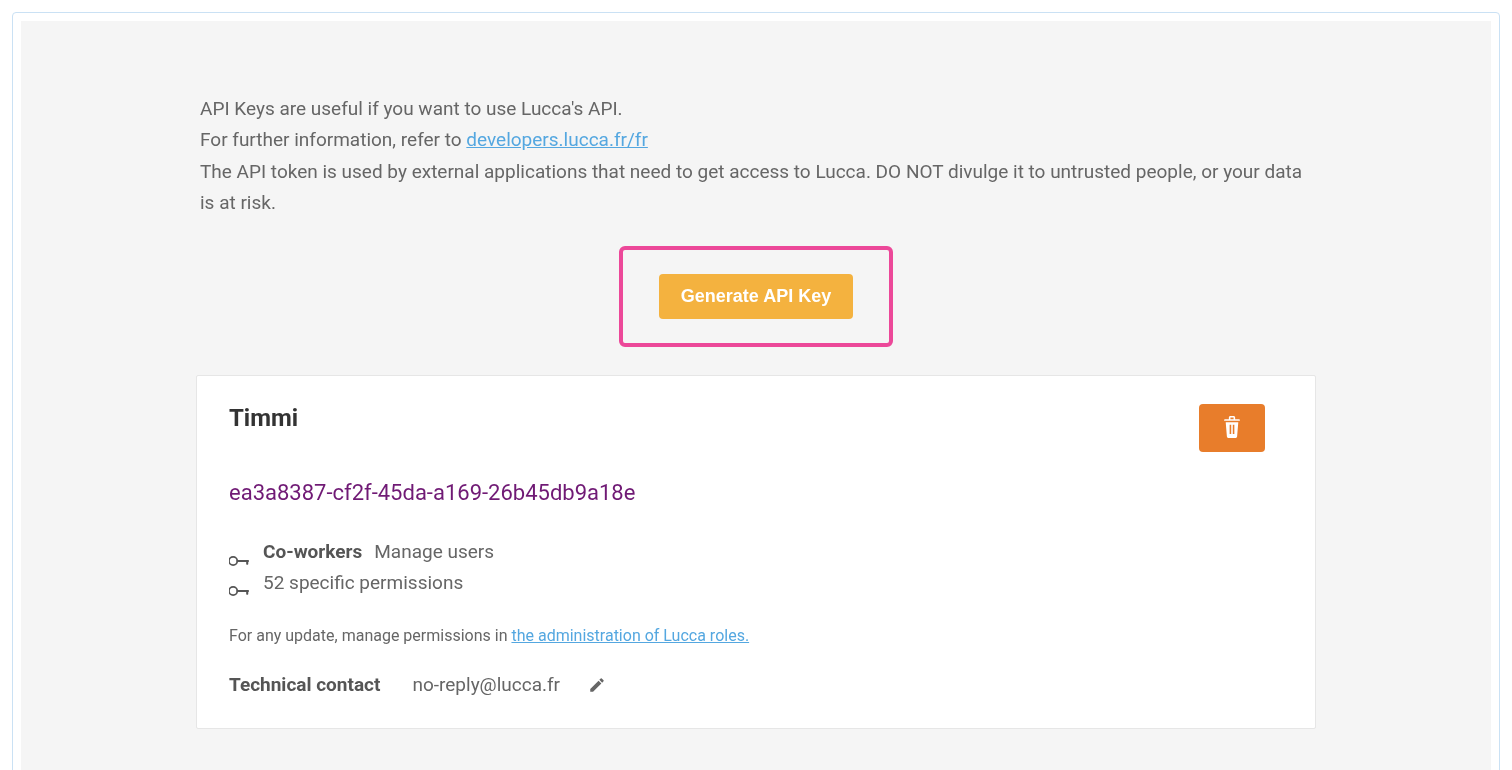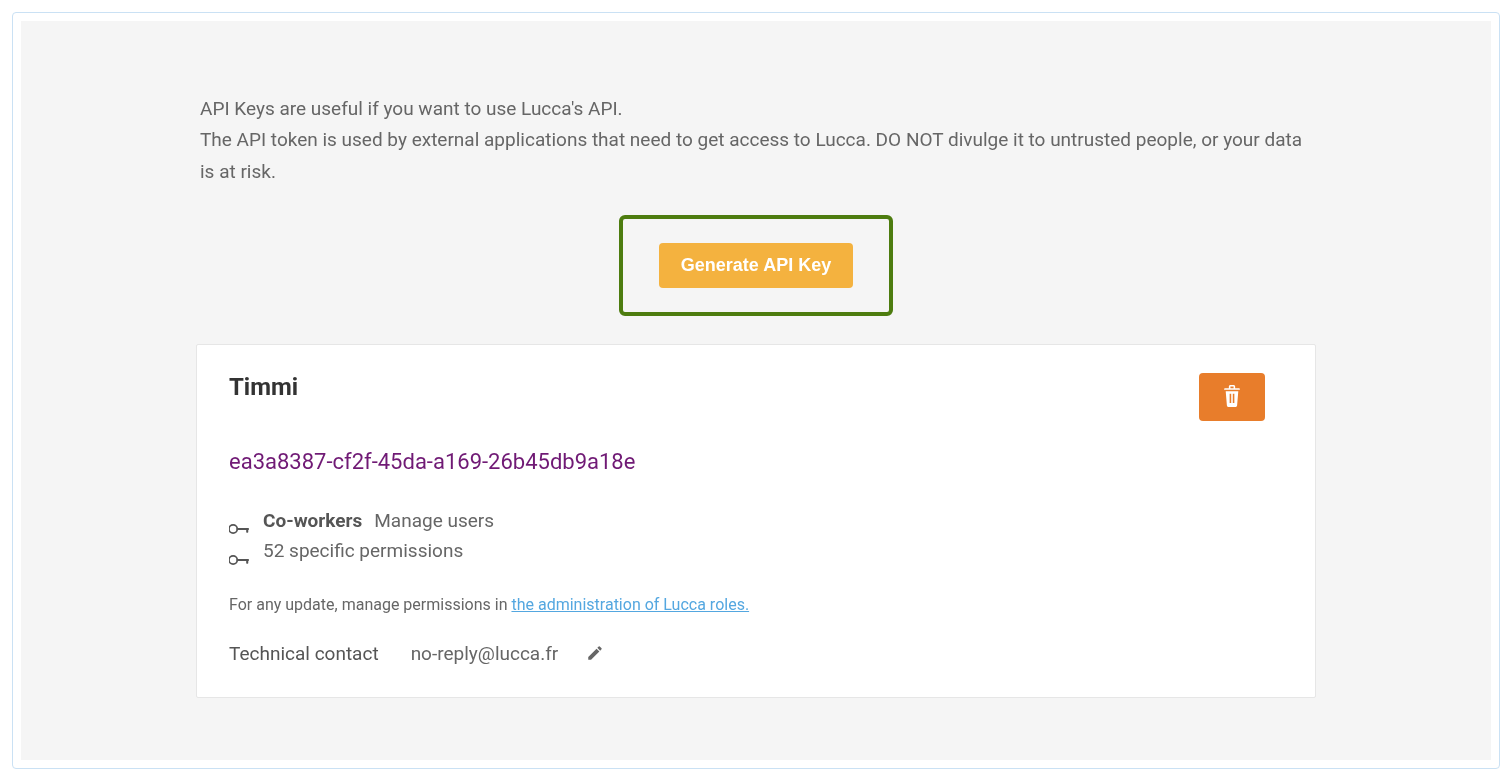--- a/index.html
+++ b/index.html
@@ -36,21 +36,21 @@
     .intro-text a {
       color: #54a7e0;
       text-decoration: underline;
     }
     .generate-wrap {
       display: flex;
       justify-content: center;
       margin-bottom: 28px;
     }
     .generate-highlight {
-      border: 4px solid #4d7c0f;
+      border: 4px solid #ec4899;
       border-radius: 6px;
       padding: 24px 36px;
     }
     .btn-generate {
       background: #f4b23f;
       color: #ffffff;
       border: none;
       padding: 12px 22px;
       font-size: 18px;
       font-weight: 600;
@@ -126,21 +126,21 @@
     }
     .tech-contact {
       display: flex;
       align-items: center;
       gap: 32px;
       margin-top: 28px;
       font-size: 19px;
     }
     .tech-contact .label {
       color: #555555;
-      font-weight: 400;
+      font-weight: 700;
     }
     .tech-contact .value-wrap {
       display: flex;
       align-items: center;
       gap: 26px;
       color: #666666;
     }
     .pencil-icon svg {
       width: 18px;
       height: 18px;
@@ -156,20 +156,24 @@
   </style>
 </head>
 <body>
 
 <div class="outer-frame">
   <div class="panel">
     <div class="content">
 
       <div class="intro-text">
         <div>API Keys are useful if you want to use Lucca's API.</div>
+        <div>
+          <span>For further information, refer to </span>
+          <a href="#">developers.lucca.fr/fr</a>
+        </div>
         <div>The API token is used by external applications that need to get access to Lucca. DO NOT divulge it to untrusted people, or your data is at risk.</div>
       </div>
 
       <div class="generate-wrap">
         <div class="generate-highlight">
           <button class="btn-generate">Generate API Key</button>
         </div>
       </div>
 
       <div class="api-card">

